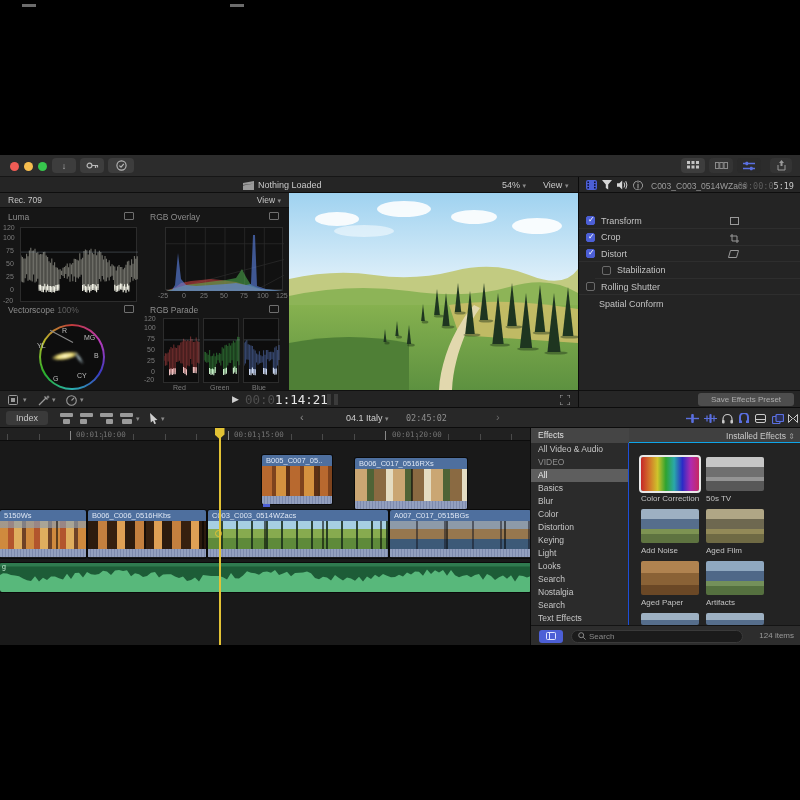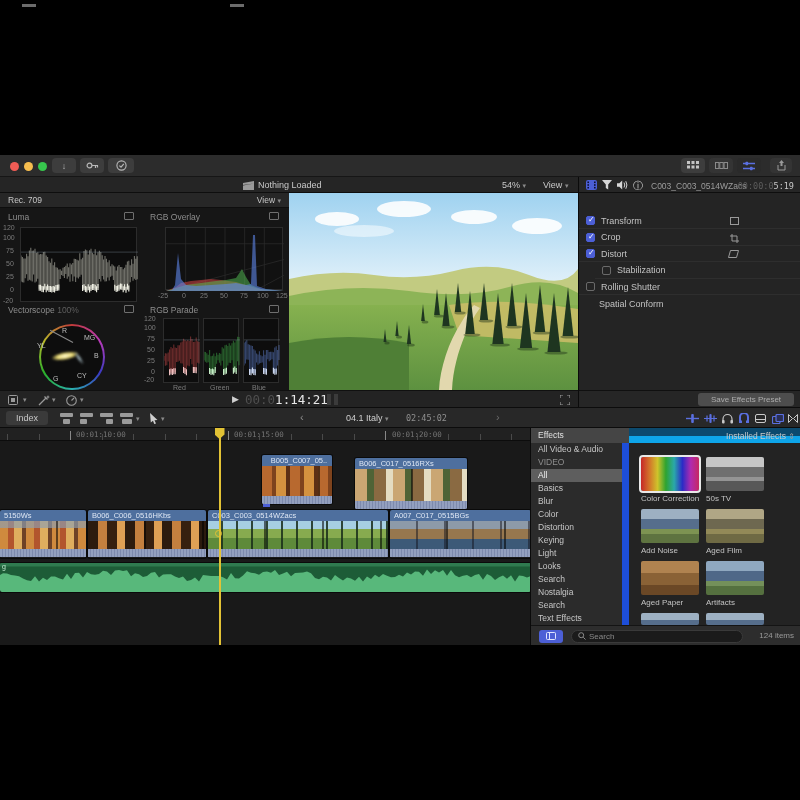--- a/index.html
+++ b/index.html
@@ -57,23 +57,23 @@
   .ruler { position:absolute; left:0; top:0; width:530px; height:13px; background:#212121; border-bottom:1px solid #0c0c0c; }
   .rlabel { position:absolute; top:2px; color:#767676; font-size:7.5px; font-family:"DejaVu Sans Mono", monospace; }
   .clip { position:absolute; border-radius:2px; overflow:hidden; box-shadow:0 0 0 1px #0a0a0a; }
   .namebar { position:absolute; left:0; top:0; right:0; height:11px; background:#4e6f9e; color:#dde6f4; font-size:7.5px; line-height:11px; padding-left:4px; overflow:hidden; white-space:nowrap; }
   .thumb { position:absolute; left:0; right:0; }
   .wavestrip { position:absolute; left:0; right:0; background:#93a0bf; }
   .framegrid { background-image:repeating-linear-gradient(90deg, transparent 0 56px, rgba(0,0,0,.55) 56px 58px); position:absolute; inset:0; }
 
   
   .fxpanel { position:absolute; left:530px; top:0; width:270px; height:217px; background:#232323; border-left:1px solid #0a0a0a; }
-  .fxhead { position:absolute; left:0; top:0; width:270px; height:15px; background:#0c4a6e; border-bottom:7px solid #0ea5e9; }
+  .fxhead { position:absolute; left:0; top:0; width:270px; height:15px; background:#404040; border-bottom:1px solid #0ea5e9; }
   .fxheadname { position:absolute; left:0; top:0; width:98px; height:15px; background:#454545; color:#e0e0e0; font-size:8.5px; line-height:15px; padding-left:7px; }
-  .fxside { position:absolute; left:0; top:15px; width:98px; height:182px; background:#2b2b2b; border-right:7px solid #1d4ed8; }
+  .fxside { position:absolute; left:0; top:15px; width:98px; height:182px; background:#2b2b2b; border-right:1px solid #1d4ed8; }
   .fxrow { height:13px; line-height:13px; padding-left:7px; color:#c6c6c6; font-size:8.5px; white-space:nowrap; overflow:hidden; }
   .fxrow.sel { background:#5e5e5e; color:#f0f0f0; }
   .fxgrid { position:absolute; left:98px; top:15px; width:172px; height:182px; overflow:hidden; }
   .fxthumb { position:absolute; width:58px; height:34px; border-radius:2px; }
   .fxthumb.sel { outline:2px solid #e8e8e8; }
   .fxlabel { position:absolute; color:#c3c3c3; font-size:8px; }
   .fxfoot { position:absolute; left:0; top:197px; width:270px; height:28px; background:#2d2d2d; border-top:1px solid #141414; }
   .search { position:absolute; left:40px; top:3.5px; width:172px; height:13px; background:#1b1b1b; border:1px solid #3a3a3a; border-radius:7px; color:#8a8a8a; font-size:8px; display:flex; align-items:center; padding-left:6px; gap:3px; }
 
   .chev { color:#8a8a8a; font-size:7px; }
@@ -701,21 +701,21 @@
             <div class="abs" style="left: 416.5px; top: 6px; width: 1px; height: 6px; background: rgb(74, 74, 74);"></div>
             <div class="abs" style="left: 448px; top: 6px; width: 1px; height: 6px; background: rgb(74, 74, 74);"></div>
             <div class="abs" style="left: 479.5px; top: 6px; width: 1px; height: 6px; background: rgb(74, 74, 74);"></div>
             <div class="abs" style="left: 511px; top: 6px; width: 1px; height: 6px; background: rgb(74, 74, 74);"></div>
           </div>
       <span class="rlabel" style="left:76px;">00:01:10:00</span>
       <span class="rlabel" style="left:234px;">00:01:15:00</span>
       <span class="rlabel" style="left:392px;">00:01:20:00</span>
     </div>
 
-    <div class="clip" style="left:262px;top:27px;width:70px;height:49px;background:#2a3granite347;background:#2a3347;text-align:center;">
+    <div class="clip" style="left:262px;top:27px;width:70px;height:49px;background:#2a3granite347;background:#2a3347;">
       <div class="namebar">B005_C007_05..</div>
       <div class="thumb" style="top:11px;height:30px;background:repeating-linear-gradient(90deg,#b8692f 0 10px,#7e431d 10px 14px,#d4923f 14px 24px,#5c3015 24px 28px);">
             <div class="framegrid"></div>
           </div>
       <div class="wavestrip" style="top:41px;height:8px;background-image:repeating-linear-gradient(90deg,#93a0bf 0 2px,#7d8aad 2px 3px);"></div>
     </div>
     <div class="clip" style="left:355px;top:30px;width:112px;height:51px;background:#2a3347;">
       <div class="namebar">B006_C017_0516RXs</div>
       <div class="thumb" style="top:11px;height:32px;background:repeating-linear-gradient(90deg,#caa673 0 12px,#4f6336 12px 19px,#8a6a42 19px 31px,#e4dcc2 31px 38px);">
             <div class="framegrid"></div>

